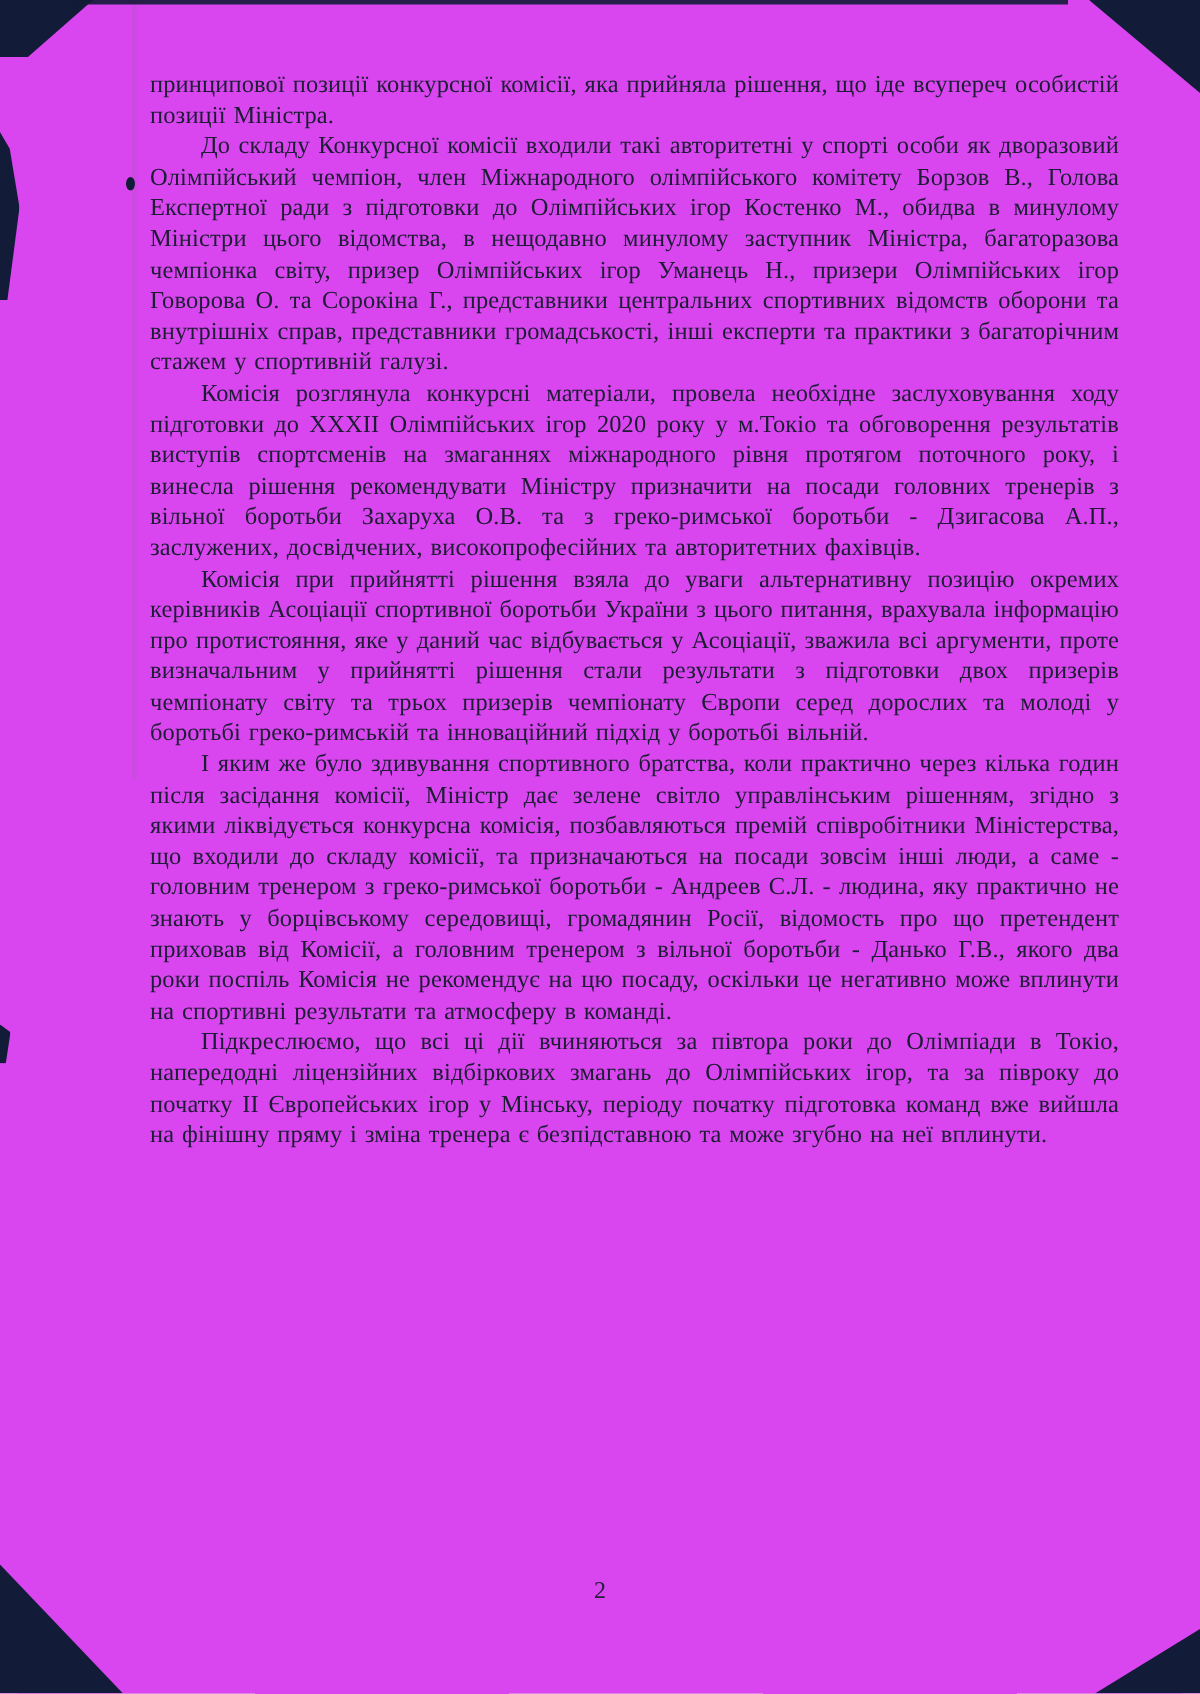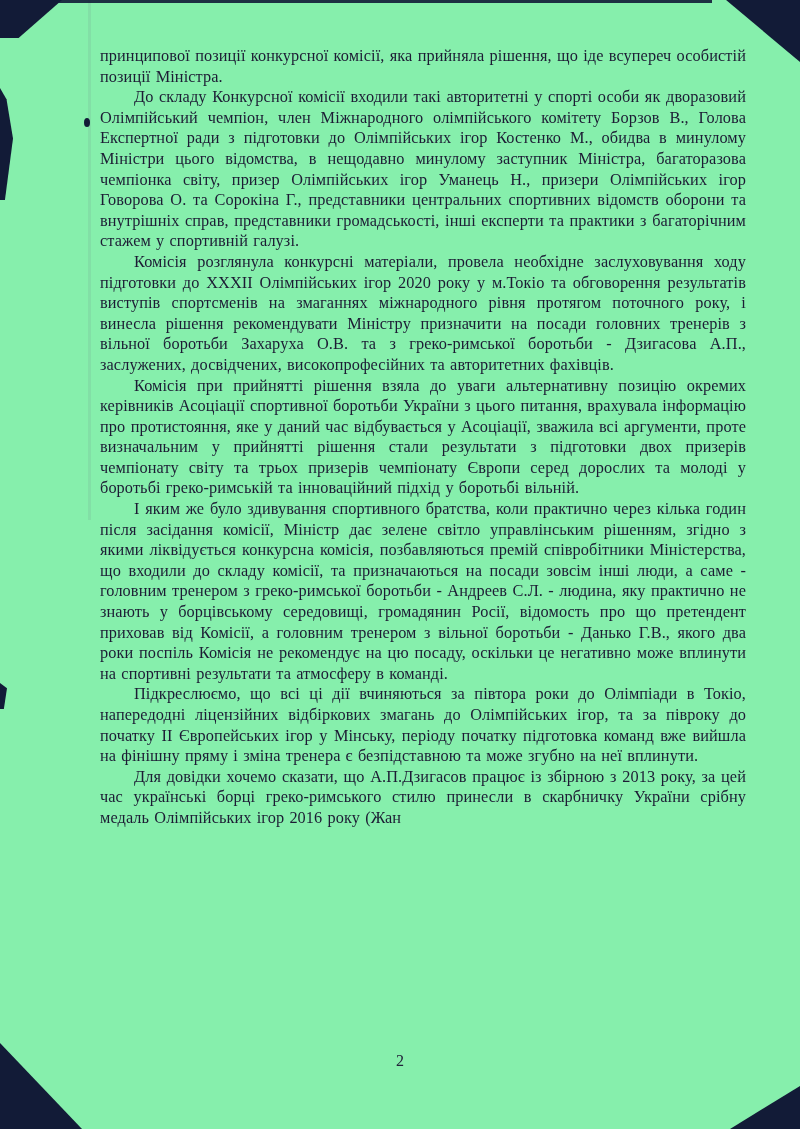--- a/index.html
+++ b/index.html
@@ -10,21 +10,21 @@
     width: 800px;
     height: 1129px;
     background: #e9e9e6;
     position: relative;
     overflow: hidden;
     font-family: "Liberation Serif", "DejaVu Serif", serif;
   }
   .page {
     position: absolute;
     inset: 0;
-    background: #86efac;
+    background: #d946ef;
     border-radius: 14px;
   }
   
   .crease {
     position: absolute;
     left: 88px;
     top: 0;
     width: 3px;
     height: 520px;
     background: rgba(110,110,125,0.12);
@@ -111,18 +111,17 @@
   <div class="artifact a-bottom-left"></div>
   <div class="artifact a-bottom-right"></div>
 
   <div class="content">
     <p class="para no-indent">принципової позиції конкурсної комісії, яка прийняла рішення, що іде всупереч особистій позиції Міністра.</p>
     <p class="para">До складу Конкурсної комісії входили такі авторитетні у спорті особи як дворазовий Олімпійський чемпіон, член Міжнародного олімпійського комітету Борзов В., Голова Експертної ради з підготовки до Олімпійських ігор Костенко М., обидва в минулому Міністри цього відомства, в нещодавно минулому заступник Міністра, багаторазова чемпіонка світу, призер Олімпійських ігор Уманець Н., призери Олімпійських ігор Говорова О. та Сорокіна Г., представники центральних спортивних відомств оборони та внутрішніх справ, представники громадськості, інші експерти та практики з багаторічним стажем у спортивній галузі.</p>
     <p class="para">Комісія розглянула конкурсні матеріали, провела необхідне заслуховування ходу підготовки до XXXII Олімпійських ігор 2020 року у м.Токіо та обговорення результатів виступів спортсменів на змаганнях міжнародного рівня протягом поточного року, і винесла рішення рекомендувати Міністру призначити на посади головних тренерів з вільної боротьби Захаруха О.В. та з греко-римської боротьби - Дзигасова А.П., заслужених, досвідчених, високопрофесійних та авторитетних фахівців.</p>
     <p class="para">Комісія при прийнятті рішення взяла до уваги альтернативну позицію окремих керівників Асоціації спортивної боротьби України з цього питання, врахувала інформацію про протистояння, яке у даний час відбувається у Асоціації, зважила всі аргументи, проте визначальним у прийнятті рішення стали результати з підготовки двох призерів чемпіонату світу та трьох призерів чемпіонату Європи серед дорослих та молоді у боротьбі греко-римській та інноваційний підхід у боротьбі вільній.</p>
     <p class="para">І яким же було здивування спортивного братства, коли практично через кілька годин після засідання комісії, Міністр дає зелене світло управлінським рішенням, згідно з якими ліквідується конкурсна комісія, позбавляються премій співробітники Міністерства, що входили до складу комісії, та призначаються на посади зовсім інші люди, а саме - головним тренером з греко-римської боротьби - Андреев С.Л. - людина, яку практично не знають у борцівському середовищі, громадянин Росії, відомость про що претендент приховав від Комісії, а головним тренером з вільної боротьби - Данько Г.В., якого два роки поспіль Комісія не рекомендує на цю посаду, оскільки це негативно може вплинути на спортивні результати та атмосферу в команді.</p>
     <p class="para">Підкреслюємо, що всі ці дії вчиняються за півтора роки до Олімпіади в Токіо, напередодні ліцензійних відбіркових змагань до Олімпійських ігор, та за півроку до початку II Європейських ігор у Мінську, періоду початку підготовка команд вже вийшла на фінішну пряму і зміна тренера є безпідставною та може згубно на неї вплинути.</p>
-    <p class="para">Для довідки хочемо сказати, що А.П.Дзигасов працює із збірною з 2013 року, за цей час українські борці греко-римського стилю принесли в скарбничку України срібну медаль Олімпійських ігор 2016 року (Жан</p>
   </div>
 
   <div class="page-number">2</div>
 
 </div>
 
 </body></html>

